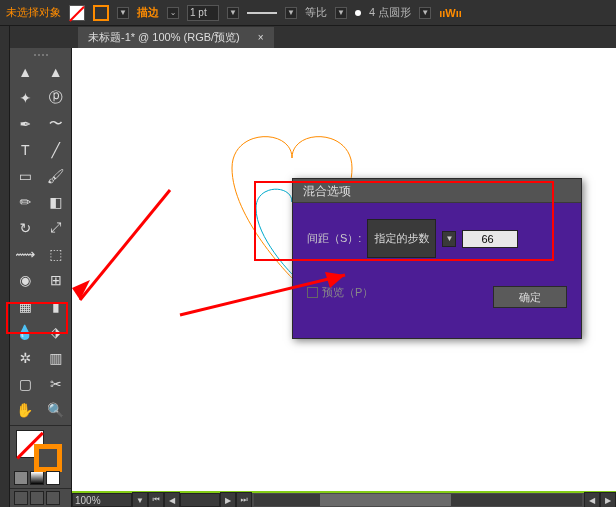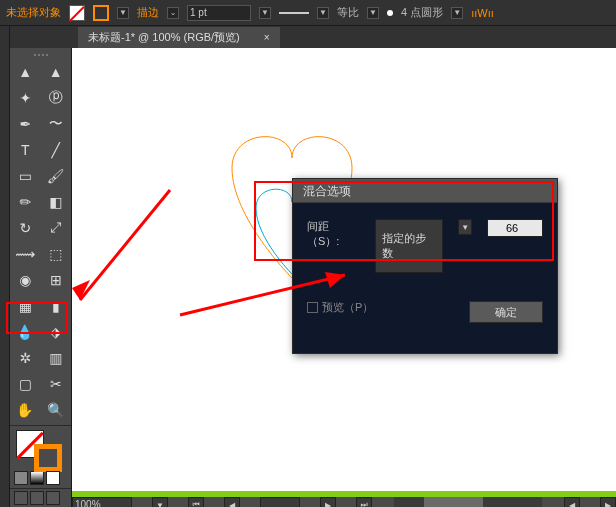--- a/index.html
+++ b/index.html
@@ -4,27 +4,27 @@
 <style>
 * { margin: 0; padding: 0; box-sizing: border-box; font-family: "Microsoft YaHei", sans-serif; }
 body { background: #323232; width: 616px; height: 507px; overflow: hidden; position: relative; }
 
 .topbar { height: 26px; background: #323232; display: flex; align-items: center; padding: 0 6px; gap: 8px; font-size: 11px; color: #b8b8b8; border-bottom: 1px solid #1a1a1a; }
 .topbar .status { color: #ff8c00; }
 .topbar .swatch-none { width: 16px; height: 16px; background: #fff; position: relative; border: 1px solid #555; }
 .topbar .swatch-none::after { content: ""; position: absolute; width: 140%; height: 2px; background: red; top: 50%; left: -20%; transform: rotate(-45deg); }
 .topbar .swatch-fill { width: 16px; height: 16px; border: 2px solid #ff8c00; background: #323232; }
 .topbar .dd { width: 12px; height: 12px; background: #262626; border: 1px solid #555; display: inline-flex; align-items: center; justify-content: center; font-size: 8px; }
-.topbar .label { color: #ff8c00; }
-.topbar .num-input { width: 64px; height: 16px; background: #262626; border: 1px solid #555; color: #ccc; font-size: 10px; padding: 0 2px; }
+.topbar .label { color: #ff8c00; font-weight: bold; }
+.topbar .num-input { width: 32px; height: 16px; background: #262626; border: 1px solid #555; color: #ccc; font-size: 10px; padding: 0 2px; }
 .topbar .line-prev { width: 30px; height: 2px; background: #ccc; }
 .topbar .dot { width: 6px; height: 6px; background: #fff; border-radius: 50%; }
 
 .tabbar { height: 22px; background: #323232; display: flex; align-items: center; padding-left: 78px; font-size: 11px; }
-.tab { background: #4a4a4a; color: #ddd; padding: 3px 10px; display: flex; align-items: center; gap: 24px; }
+.tab { background: #4a4a4a; color: #ddd; padding: 3px 10px; display: flex; align-items: center; gap: 18px; }
 .tab .close { font-size: 10px; cursor: pointer; }
 
 .sidebar-thin { position: absolute; left: 0; top: 26px; width: 10px; bottom: 0; background: #323232; border-right: 1px solid #1a1a1a; }
 .toolbox { position: absolute; left: 10px; top: 48px; width: 62px; bottom: 0; background: #4a4a4a; border-right: 1px solid #1a1a1a; display: flex; flex-direction: column; padding-top: 4px; }
 .tool-grip { height: 8px; display: flex; justify-content: center; align-items: center; gap: 2px; }
 .tool-grip span { width: 2px; height: 2px; background: #777; }
 .tool-row { display: flex; height: 26px; }
 .tool-btn { width: 31px; height: 26px; display: flex; align-items: center; justify-content: center; color: #ddd; font-size: 14px; position: relative; }
 .tool-sep { height: 1px; background: #2a2a2a; margin: 2px 0; }
 .swatch-section { padding: 4px; position: relative; height: 48px; }
@@ -36,34 +36,34 @@
 
 .canvas { position: absolute; left: 72px; top: 48px; right: 0; bottom: 0; background: #fff; }
 .heart-orange { position: absolute; left: 120px; top: 70px; }
 .heart-cyan { position: absolute; left: 160px; top: 130px; }
 
 .red-box-tool { position: absolute; left: 6px; top: 302px; width: 62px; height: 32px; border: 2px solid red; pointer-events: none; z-index: 50; }
 .red-box-dialog { position: absolute; left: 254px; top: 181px; width: 300px; height: 80px; border: 2px solid red; pointer-events: none; z-index: 50; }
 
 .arrow-svg { position: absolute; pointer-events: none; z-index: 49; }
 
-.dialog { position: absolute; left: 292px; top: 178px; width: 266px; background: #0f172a; border: 1px solid #2a2a2a; box-shadow: 2px 2px 8px rgba(0,0,0,0.5); z-index: 40; }
+.dialog { position: absolute; left: 292px; top: 178px; width: 290px; background: #4c1d95; border: 1px solid #2a2a2a; box-shadow: 2px 2px 8px rgba(0,0,0,0.5); z-index: 40; }
 .dialog-title { height: 24px; background: #535353; color: #ddd; font-size: 12px; padding: 4px 10px; border-bottom: 1px solid #3a3a3a; }
 .dialog-body { padding: 16px 14px; color: #ccc; font-size: 11px; }
-.dlg-row { display: flex; gap: 15px; margin-bottom: 14px; }
+.dlg-row { display: flex; align-items: center; gap: 6px; margin-bottom: 14px; }
 .dlg-select { background: #3a3a3a; border: 1px solid #222; color: #ddd; padding: 11px 6px; font-size: 11px; display: flex; align-items: center; gap: 4px; }
 .dlg-dd { width: 14px; height: 16px; background: #3a3a3a; border: 1px solid #222; display: flex; align-items: center; justify-content: center; font-size: 8px; }
 .dlg-input { width: 56px; height: 18px; background: #e8e8e8; border: 1px solid #222; color: #000; font-size: 11px; padding: 0 18px; }
 .orient-btn { width: 34px; height: 20px; background: #3a3a3a; border: 1px solid #222; display: flex; align-items: center; justify-content: center; color: #aaa; font-size: 9px; }
 .dlg-check { display: flex; align-items: center; gap: 4px; color: #888; }
 .dlg-check .box { width: 11px; height: 11px; border: 1px solid #666; }
 .dlg-buttons { display: flex; gap: 10px; justify-content: flex-end; margin-top: 10px; margin-left: 30px; }
 .dlg-btn { width: 74px; height: 22px; background: #5a5a5a; border: 1px solid #2a2a2a; color: #ddd; font-size: 11px; display: flex; align-items: center; justify-content: center; cursor: pointer; }
 
-.scrollbar-h { position: absolute; left: 72px; right: 0; bottom: 0; height: 16px; background: #4a4a4a; border-top: 6px solid #84cc16; display: flex; align-items: flex-start; gap: 20px; }
+.scrollbar-h { position: absolute; left: 72px; right: 0; bottom: 0; height: 16px; background: #4a4a4a; border-top: 2px solid #84cc16; display: flex; align-items: center; }
 .sb-btn { width: 16px; height: 16px; background: #3a3a3a; border: 1px solid #222; display: flex; align-items: center; justify-content: center; font-size: 8px; color: #ccc; }
 .sb-select { width: 60px; height: 14px; background: #3a3a3a; border: 1px solid #222; color: #ccc; font-size: 10px; padding: 0 2px; display: flex; align-items: center; }
 .sb-track { flex: 1; height: 12px; background: #3a3a3a; margin: 0 2px; position: relative; }
 .sb-thumb { position: absolute; left: 20%; width: 40%; height: 100%; background: #6a6a6a; }
 </style>
 </head>
 <body>
 
 <div class="topbar">
   <span class="status">未选择对象</span>

